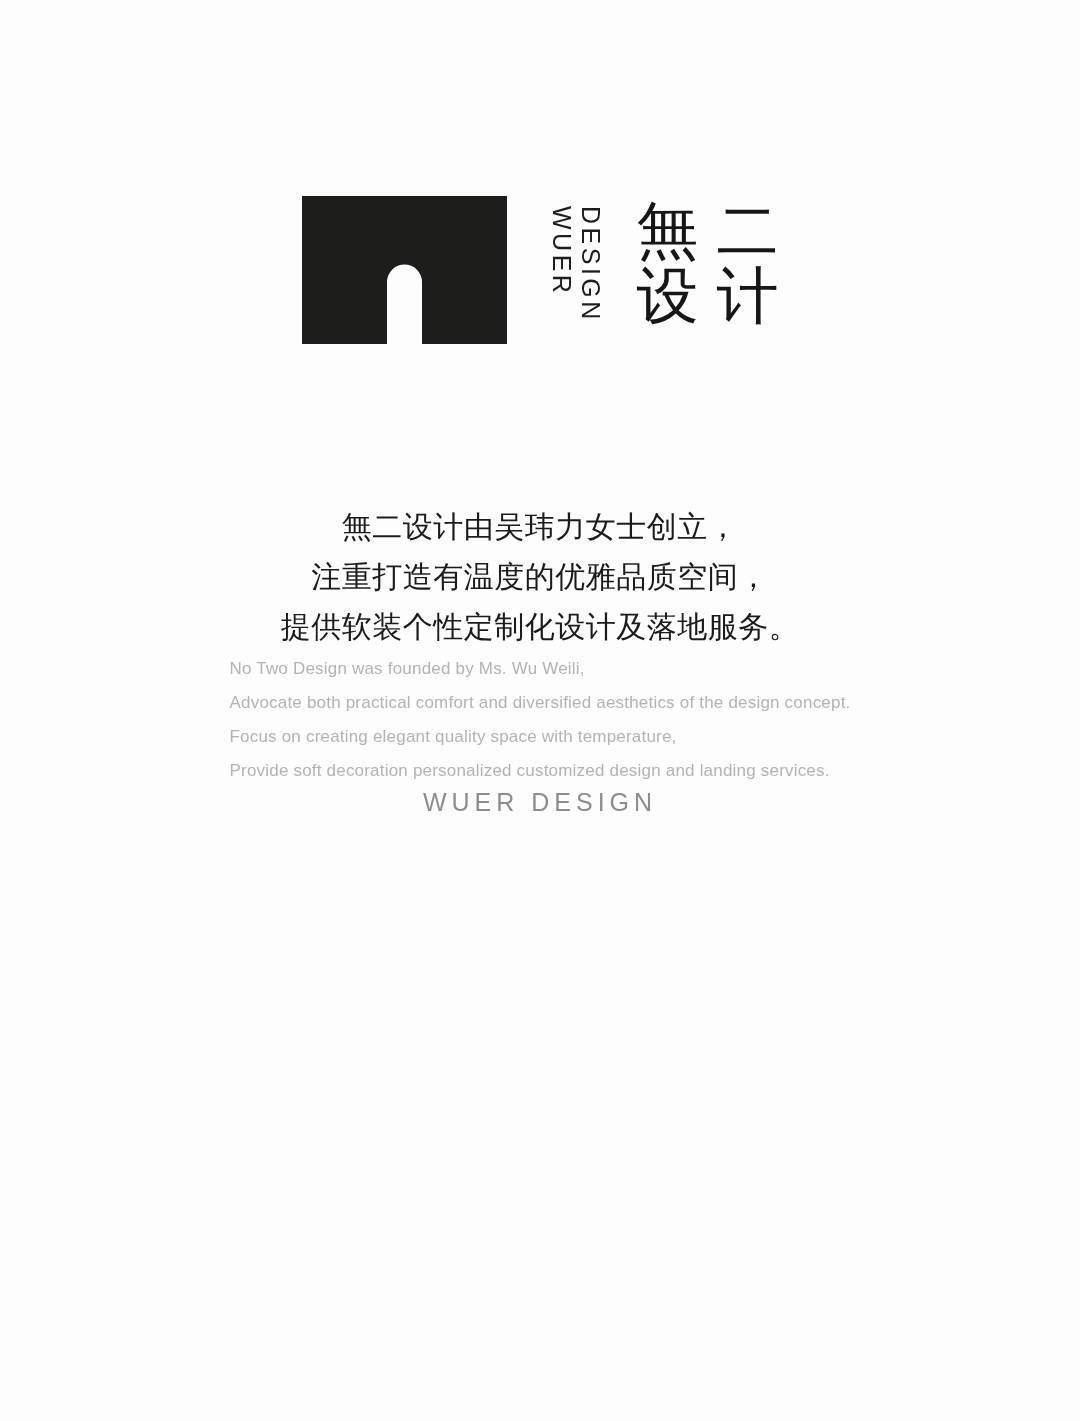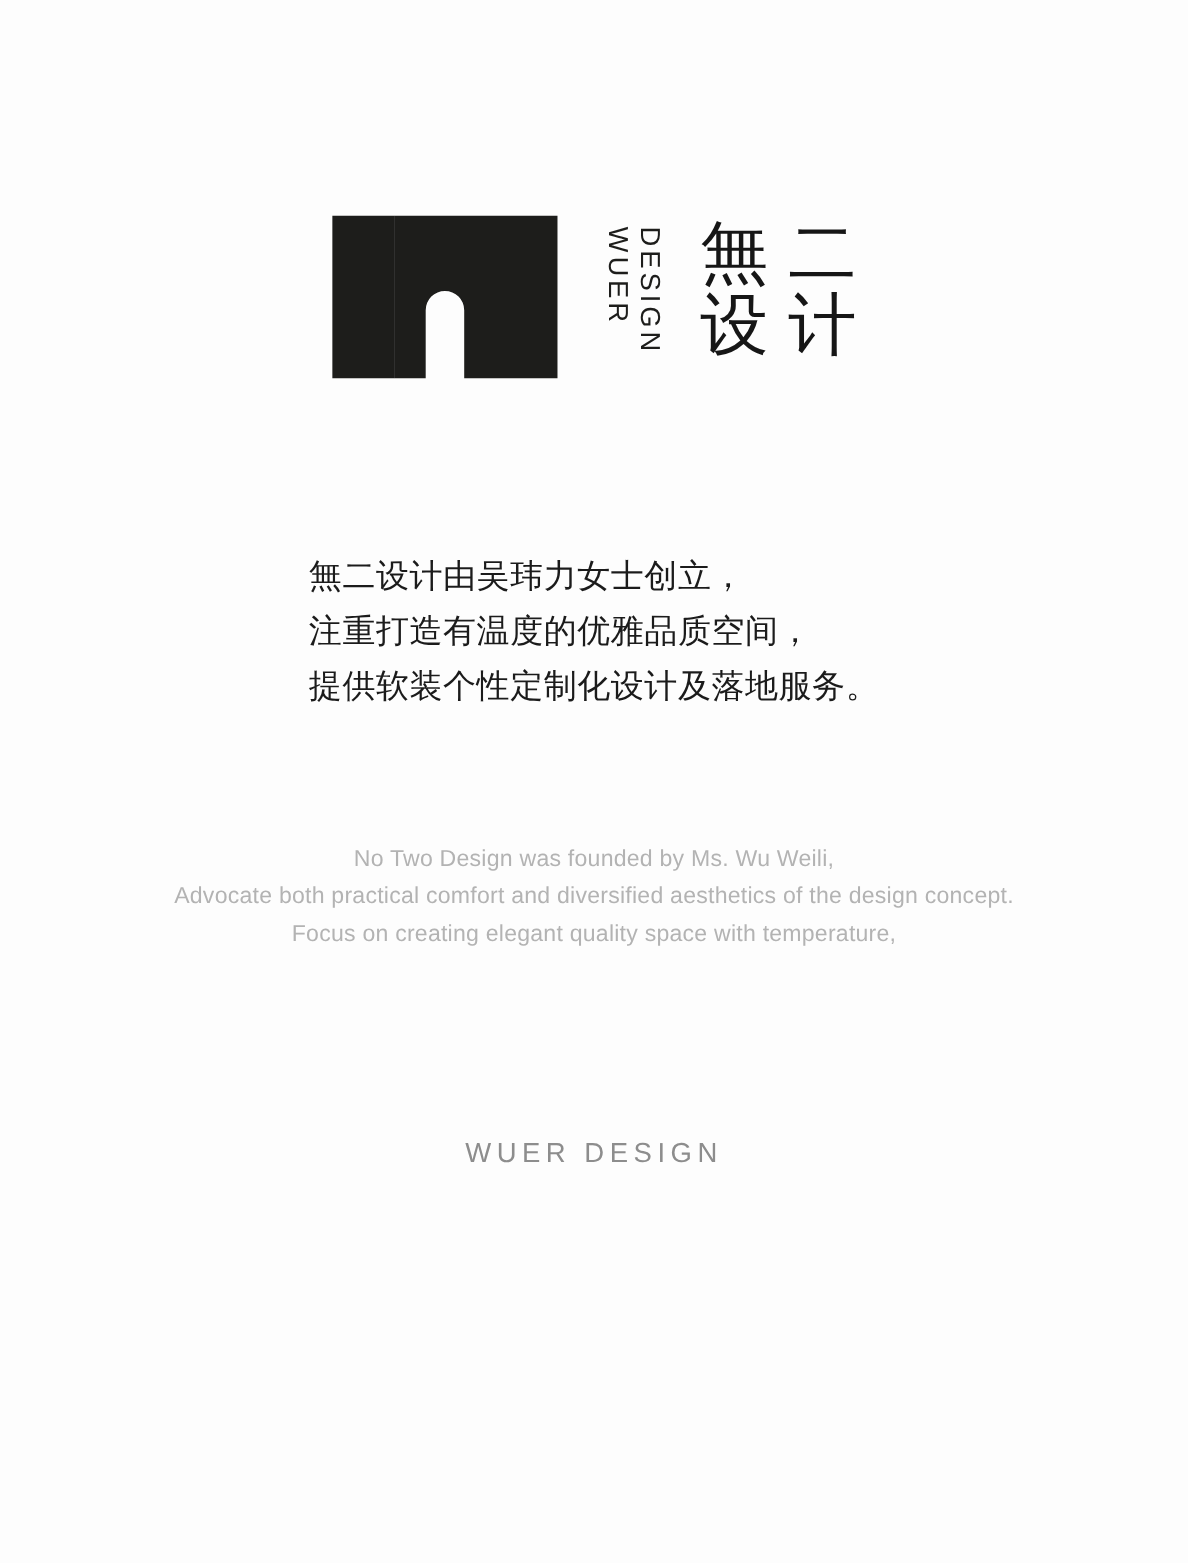--- a/index.html
+++ b/index.html
@@ -72,44 +72,41 @@
     line-height: 1.05;
     color: #161616;
     font-weight: 400;
     margin-top: 2px;
   }
   .logo-cn span { display: block; }
 
   
   .cn-para {
     margin-top: 158px;
-    text-align: left;
+    text-align: center;
     font-size: 30px;
     line-height: 50px;
     color: #1b1b1b;
     letter-spacing: 0.5px;
-    font-family: Liberation Mono, monospace;
+    font-family: Liberation Serif, serif;
   }
   .cn-para div { white-space: nowrap; }
 
   
   .en-para {
-    margin-top: 112px;
-    text-align: center;
-    font-size: 21px;
+    font-size: 17px;
     line-height: 34px;
     color: #b3b3b3;
     letter-spacing: 0.2px;
     font-family: "Liberation Sans", sans-serif;
   }
   .en-para div { white-space: nowrap; }
 
   
   .footer {
-    margin-top: 168px;
     text-align: center;
     font-size: 25px;
     letter-spacing: 5px;
     color: #8d8d8d;
     font-family: "Liberation Sans", sans-serif;
   }
 </style>
 </head>
 <body>
 
@@ -141,17 +138,18 @@
   <div class="cn-para">
     <div>無二设计由吴玮力女士创立，</div>
     <div>注重打造有温度的优雅品质空间，</div>
     <div>提供软装个性定制化设计及落地服务。</div>
   </div>
 
   <div class="en-para">
     <div>No Two Design was founded by Ms. Wu Weili,</div>
     <div>Advocate both practical comfort and diversified aesthetics of the design concept.</div>
     <div>Focus on creating elegant quality space with temperature,</div>
+    <div>Provide soft decoration personalized customized design and landing services.</div>
   </div>
 
   <div class="footer">WUER DESIGN</div>
 
 </div>
 
 </body></html>

